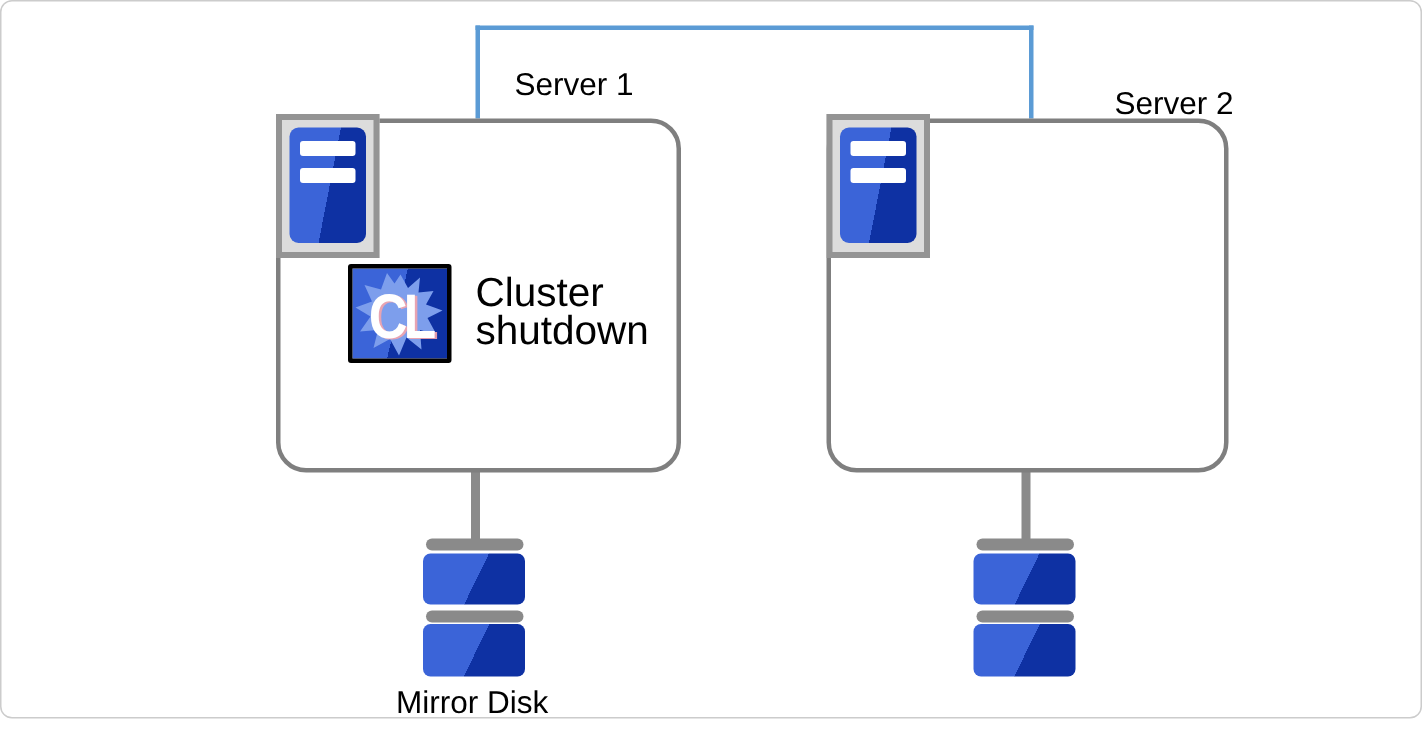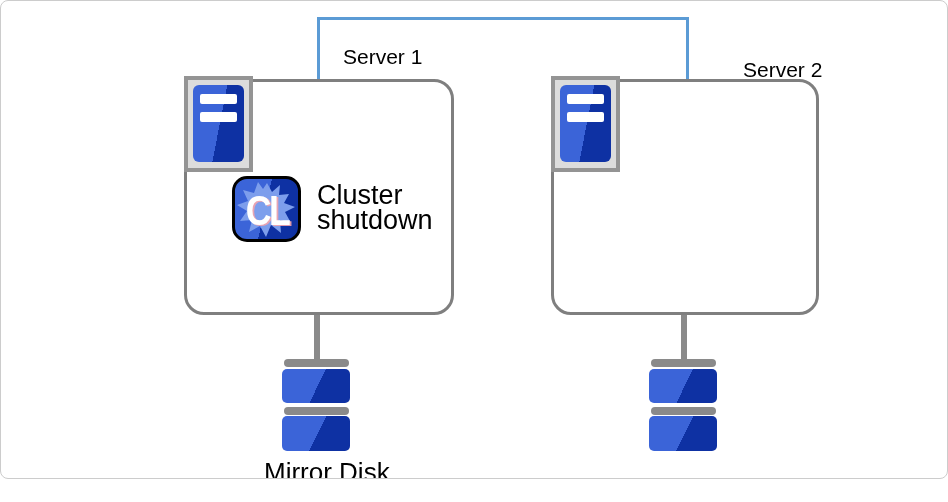--- a/index.html
+++ b/index.html
@@ -73,21 +73,21 @@
     z-index:4;
   }
   .node-label.l1 { left:342px; }
   .node-label.l2 { left:742px;margin-top:13px; }
   
   .cl-badge {
     position:absolute;
     left:231px; top:175px;
     width:69px; height:66px;
     border:3px solid #000000;
-    border-radius:15px;
+    border-radius:2px;
     background:linear-gradient(103deg, #3B64D8 48%, #0E31A3 48%);
     z-index:4;
     display:flex; align-items:center; justify-content:center;
     overflow:hidden;
   }
   .cl-splat {
     position:absolute;
     left:0; top:0;
     width:63px; height:60px;
   }
@@ -138,21 +138,21 @@
   .disk1 .disk-platter { left:281px; }
   .disk2 .disk-bar   { left:650px; }
   .disk2 .disk-platter { left:648px; }
   .bar-top    { top:358px; }
   .platter-top{ top:368px; height:34px; }
   .bar-mid    { top:406px; }
   .platter-bot{ top:415px; height:35px; }
   .disk-label {
     position:absolute;
     left:263px; top:456px;
-    font-size:26px;
+    font-size:21px;
     color:#000000;
     white-space:nowrap;
     z-index:4;
   }
 </style>
 </head>
 <body>
 
 <div class="canvas">
 

